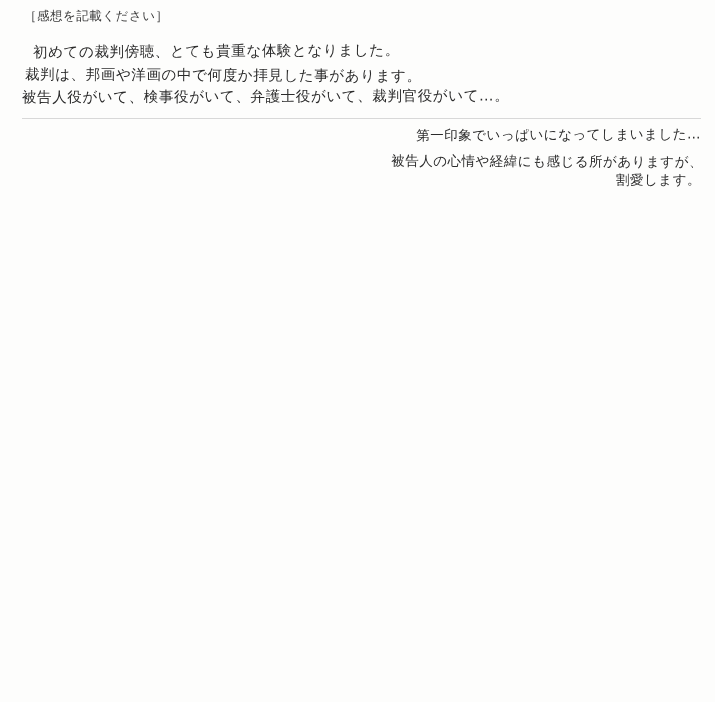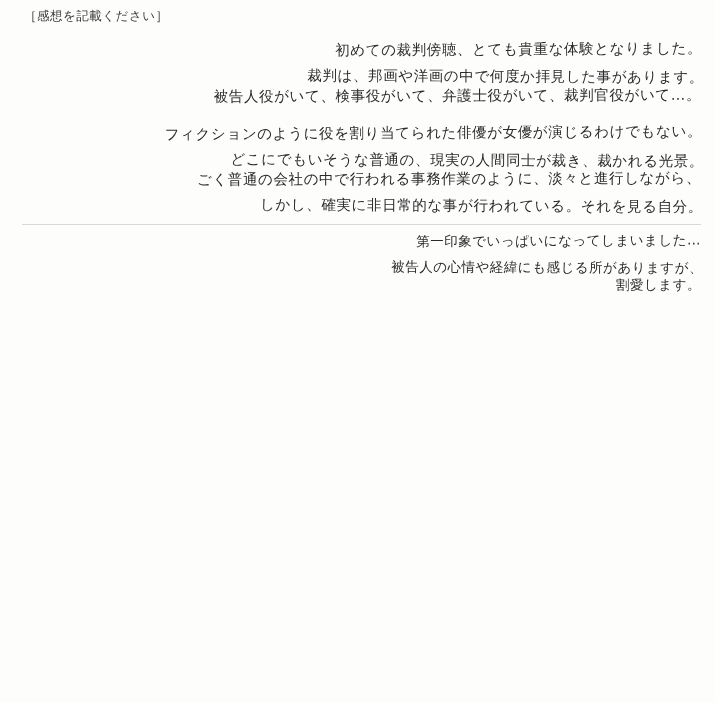--- a/index.html
+++ b/index.html
@@ -30,21 +30,20 @@
   }
   .handwriting {
     font-family: "DejaVu Sans", sans-serif;
     color: #2b2b2b;
     font-size: 14.5px;
     line-height: 1.55;
     letter-spacing: 0.6px;
   }
   .para {
     margin: 16px 0 9px 0;
-    text-align: right;
   }
   .line {
     display: block;
     white-space: pre;
     transform-origin: left center;
   }
   
   .line:nth-child(1) { transform: rotate(-0.35deg) translateX(1px); }
   .line:nth-child(2) { transform: rotate(0.25deg) translateX(3px); }
   .line:nth-child(3) { transform: rotate(-0.2deg) translateX(0px); }
@@ -81,26 +80,20 @@
 
     <div class="para">
       <span class="line indent-1">初めての裁判傍聴、とても貴重な体験となりました。</span>
       <span class="line">裁判は、邦画や洋画の中で何度か拝見した事があります。</span>
       <span class="line">被告人役がいて、検事役がいて、弁護士役がいて、裁判官役がいて…。</span>
     </div>
 
 
 
 
-    <div class="para">
-      <span class="line indent-1">フィクションのように役を割り当てられた俳優が女優が演じるわけでもない。</span>
-      <span class="line">どこにでもいそうな普通の、現実の人間同士が裁き、裁かれる光景。</span>
-      <span class="line">ごく普通の会社の中で行われる事務作業のように、淡々と進行しながら、</span>
-      <span class="line">しかし、確実に非日常的な事が行われている。それを見る自分。</span>
-    </div>
 
 
   </div>
 
   <hr class="divider">
 
   <div class="handwriting footnote">
     <span class="line">第一印象でいっぱいになってしまいました…</span>
     <span class="line">被告人の心情や経緯にも感じる所がありますが、</span>
     <span class="line">割愛します。</span>

